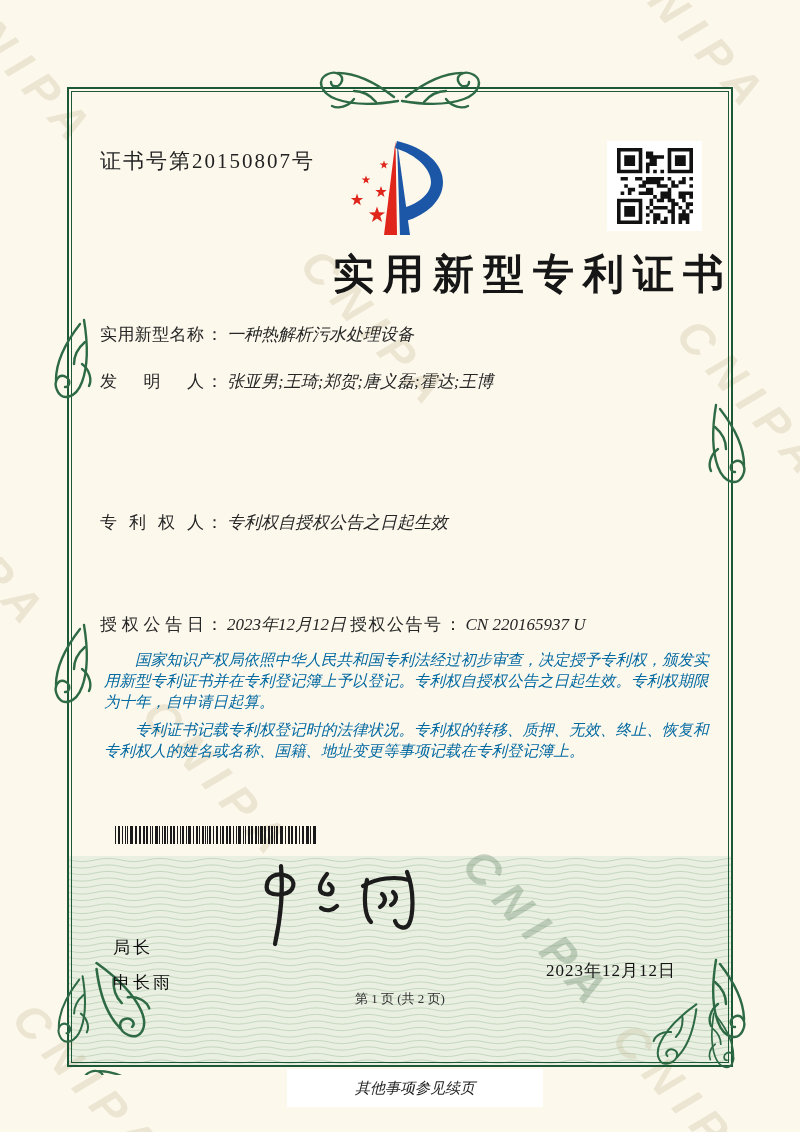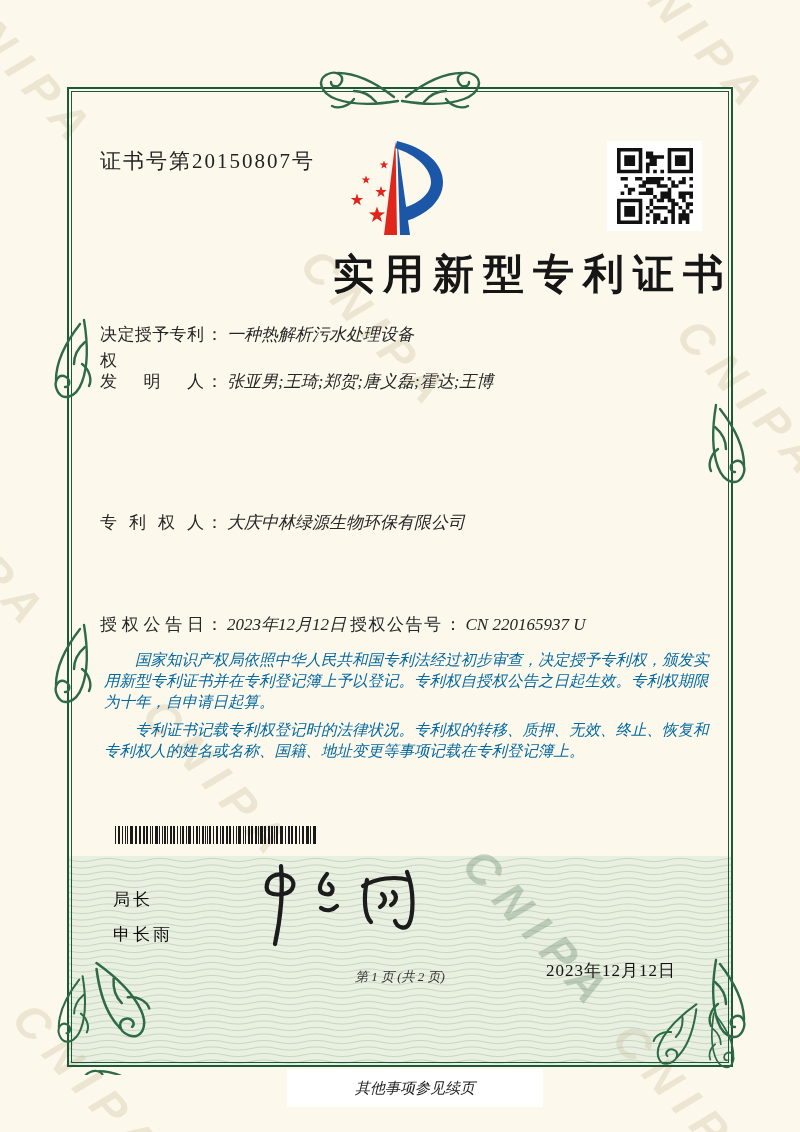--- a/index.html
+++ b/index.html
@@ -21,23 +21,23 @@
   .cert-no{left:100px;top:147px;font-size:21px;letter-spacing:2px;}
   .title{left:67px;top:247px;width:666px;text-align:right;font-size:41px;font-weight:700;
          letter-spacing:9px;padding-left:9px;box-sizing:border-box;color:#161616;}
   .row{font-size:17px;line-height:26px;color:#262626;}
   .flabel{display:inline-block;width:104px;text-align:justify;text-align-last:justify;vertical-align:top;}
   .colon{display:inline-block;margin:0 4px 0 2px;vertical-align:top;}
   .fvalue{display:inline-block;vertical-align:top;max-width:470px;font-style:italic;}
   .glabel{letter-spacing:1.5px;margin-top:11px;}
   .paras{left:104px;top:649px;width:614px;font-size:15.5px;line-height:21px;font-style:italic;color:#0369a1;}
   .paras p{margin:0 0 7px 0;text-indent:2em;}
-  .sig-label{left:113px;font-family:"Liberation Sans",sans-serif;font-size:17px;letter-spacing:3px;color:#101010;}
+  .sig-label{left:113px;font-family:"Liberation Sans",sans-serif;font-size:17px;letter-spacing:3px;color:#101010;margin-top:48px;}
   .date{left:546px;top:959px;font-size:17px;letter-spacing:1px;color:#141414;}
-  .pagein{left:67px;top:968px;width:666px;text-align:center;font-size:13px;color:#333;font-style:italic;}
+  .pagein{left:67px;top:990px;width:666px;text-align:center;font-size:13px;color:#333;}
   .note{left:287px;top:1069px;width:256px;height:38px;background:#ffffff;text-align:center;
         line-height:38px;font-size:15px;font-style:italic;color:#1e1e1e;}
   .orn{position:absolute;pointer-events:none;}
   .orn-flip{transform:scaleX(-1);}
 </style>
 </head>
 <body>
 
 <div class="page">
 
@@ -146,27 +146,27 @@
   </svg>
 
   <div class="abs" style="left:607px;top:141px;width:95px;height:90px;background:#fff"></div>
   <svg id="qr" class="abs" style="left:617px;top:148px" width="76" height="76" viewBox="0 0 75.6 75.6">
       <path d="M0.0 0.0h3.6v3.6h-3.6zM3.6 0.0h3.6v3.6h-3.6zM7.2 0.0h3.6v3.6h-3.6zM10.8 0.0h3.6v3.6h-3.6zM14.4 0.0h3.6v3.6h-3.6zM18.0 0.0h3.6v3.6h-3.6zM21.6 0.0h3.6v3.6h-3.6zM50.4 0.0h3.6v3.6h-3.6zM54.0 0.0h3.6v3.6h-3.6zM57.6 0.0h3.6v3.6h-3.6zM61.2 0.0h3.6v3.6h-3.6zM64.8 0.0h3.6v3.6h-3.6zM68.4 0.0h3.6v3.6h-3.6zM72.0 0.0h3.6v3.6h-3.6zM0.0 3.6h3.6v3.6h-3.6zM21.6 3.6h3.6v3.6h-3.6zM28.8 3.6h3.6v3.6h-3.6zM32.4 3.6h3.6v3.6h-3.6zM50.4 3.6h3.6v3.6h-3.6zM72.0 3.6h3.6v3.6h-3.6zM0.0 7.2h3.6v3.6h-3.6zM7.2 7.2h3.6v3.6h-3.6zM10.8 7.2h3.6v3.6h-3.6zM14.4 7.2h3.6v3.6h-3.6zM21.6 7.2h3.6v3.6h-3.6zM28.8 7.2h3.6v3.6h-3.6zM32.4 7.2h3.6v3.6h-3.6zM36.0 7.2h3.6v3.6h-3.6zM39.6 7.2h3.6v3.6h-3.6zM43.2 7.2h3.6v3.6h-3.6zM50.4 7.2h3.6v3.6h-3.6zM57.6 7.2h3.6v3.6h-3.6zM61.2 7.2h3.6v3.6h-3.6zM64.8 7.2h3.6v3.6h-3.6zM72.0 7.2h3.6v3.6h-3.6zM0.0 10.8h3.6v3.6h-3.6zM7.2 10.8h3.6v3.6h-3.6zM10.8 10.8h3.6v3.6h-3.6zM14.4 10.8h3.6v3.6h-3.6zM21.6 10.8h3.6v3.6h-3.6zM32.4 10.8h3.6v3.6h-3.6zM36.0 10.8h3.6v3.6h-3.6zM50.4 10.8h3.6v3.6h-3.6zM57.6 10.8h3.6v3.6h-3.6zM61.2 10.8h3.6v3.6h-3.6zM64.8 10.8h3.6v3.6h-3.6zM72.0 10.8h3.6v3.6h-3.6zM0.0 14.4h3.6v3.6h-3.6zM7.2 14.4h3.6v3.6h-3.6zM10.8 14.4h3.6v3.6h-3.6zM14.4 14.4h3.6v3.6h-3.6zM21.6 14.4h3.6v3.6h-3.6zM28.8 14.4h3.6v3.6h-3.6zM32.4 14.4h3.6v3.6h-3.6zM36.0 14.4h3.6v3.6h-3.6zM50.4 14.4h3.6v3.6h-3.6zM57.6 14.4h3.6v3.6h-3.6zM61.2 14.4h3.6v3.6h-3.6zM64.8 14.4h3.6v3.6h-3.6zM72.0 14.4h3.6v3.6h-3.6zM0.0 18.0h3.6v3.6h-3.6zM21.6 18.0h3.6v3.6h-3.6zM28.8 18.0h3.6v3.6h-3.6zM50.4 18.0h3.6v3.6h-3.6zM72.0 18.0h3.6v3.6h-3.6zM0.0 21.6h3.6v3.6h-3.6zM3.6 21.6h3.6v3.6h-3.6zM7.2 21.6h3.6v3.6h-3.6zM10.8 21.6h3.6v3.6h-3.6zM14.4 21.6h3.6v3.6h-3.6zM18.0 21.6h3.6v3.6h-3.6zM21.6 21.6h3.6v3.6h-3.6zM28.8 21.6h3.6v3.6h-3.6zM36.0 21.6h3.6v3.6h-3.6zM43.2 21.6h3.6v3.6h-3.6zM50.4 21.6h3.6v3.6h-3.6zM54.0 21.6h3.6v3.6h-3.6zM57.6 21.6h3.6v3.6h-3.6zM61.2 21.6h3.6v3.6h-3.6zM64.8 21.6h3.6v3.6h-3.6zM68.4 21.6h3.6v3.6h-3.6zM72.0 21.6h3.6v3.6h-3.6zM3.6 28.8h3.6v3.6h-3.6zM7.2 28.8h3.6v3.6h-3.6zM18.0 28.8h3.6v3.6h-3.6zM21.6 28.8h3.6v3.6h-3.6zM28.8 28.8h3.6v3.6h-3.6zM32.4 28.8h3.6v3.6h-3.6zM36.0 28.8h3.6v3.6h-3.6zM39.6 28.8h3.6v3.6h-3.6zM43.2 28.8h3.6v3.6h-3.6zM50.4 28.8h3.6v3.6h-3.6zM64.8 28.8h3.6v3.6h-3.6zM72.0 28.8h3.6v3.6h-3.6zM25.2 32.4h3.6v3.6h-3.6zM28.8 32.4h3.6v3.6h-3.6zM32.4 32.4h3.6v3.6h-3.6zM36.0 32.4h3.6v3.6h-3.6zM39.6 32.4h3.6v3.6h-3.6zM54.0 32.4h3.6v3.6h-3.6zM61.2 32.4h3.6v3.6h-3.6zM64.8 32.4h3.6v3.6h-3.6zM7.2 36.0h3.6v3.6h-3.6zM21.6 36.0h3.6v3.6h-3.6zM25.2 36.0h3.6v3.6h-3.6zM39.6 36.0h3.6v3.6h-3.6zM43.2 36.0h3.6v3.6h-3.6zM46.8 36.0h3.6v3.6h-3.6zM54.0 36.0h3.6v3.6h-3.6zM57.6 36.0h3.6v3.6h-3.6zM72.0 36.0h3.6v3.6h-3.6zM10.8 39.6h3.6v3.6h-3.6zM14.4 39.6h3.6v3.6h-3.6zM28.8 39.6h3.6v3.6h-3.6zM32.4 39.6h3.6v3.6h-3.6zM50.4 39.6h3.6v3.6h-3.6zM3.6 43.2h3.6v3.6h-3.6zM10.8 43.2h3.6v3.6h-3.6zM21.6 43.2h3.6v3.6h-3.6zM25.2 43.2h3.6v3.6h-3.6zM28.8 43.2h3.6v3.6h-3.6zM32.4 43.2h3.6v3.6h-3.6zM43.2 43.2h3.6v3.6h-3.6zM46.8 43.2h3.6v3.6h-3.6zM50.4 43.2h3.6v3.6h-3.6zM61.2 43.2h3.6v3.6h-3.6zM64.8 43.2h3.6v3.6h-3.6zM68.4 43.2h3.6v3.6h-3.6zM72.0 43.2h3.6v3.6h-3.6zM36.0 46.8h3.6v3.6h-3.6zM43.2 46.8h3.6v3.6h-3.6zM46.8 46.8h3.6v3.6h-3.6zM50.4 46.8h3.6v3.6h-3.6zM61.2 46.8h3.6v3.6h-3.6zM64.8 46.8h3.6v3.6h-3.6zM72.0 46.8h3.6v3.6h-3.6zM0.0 50.4h3.6v3.6h-3.6zM3.6 50.4h3.6v3.6h-3.6zM7.2 50.4h3.6v3.6h-3.6zM10.8 50.4h3.6v3.6h-3.6zM14.4 50.4h3.6v3.6h-3.6zM18.0 50.4h3.6v3.6h-3.6zM21.6 50.4h3.6v3.6h-3.6zM32.4 50.4h3.6v3.6h-3.6zM39.6 50.4h3.6v3.6h-3.6zM43.2 50.4h3.6v3.6h-3.6zM50.4 50.4h3.6v3.6h-3.6zM54.0 50.4h3.6v3.6h-3.6zM64.8 50.4h3.6v3.6h-3.6zM0.0 54.0h3.6v3.6h-3.6zM21.6 54.0h3.6v3.6h-3.6zM32.4 54.0h3.6v3.6h-3.6zM54.0 54.0h3.6v3.6h-3.6zM57.6 54.0h3.6v3.6h-3.6zM68.4 54.0h3.6v3.6h-3.6zM72.0 54.0h3.6v3.6h-3.6zM0.0 57.6h3.6v3.6h-3.6zM7.2 57.6h3.6v3.6h-3.6zM10.8 57.6h3.6v3.6h-3.6zM14.4 57.6h3.6v3.6h-3.6zM21.6 57.6h3.6v3.6h-3.6zM28.8 57.6h3.6v3.6h-3.6zM36.0 57.6h3.6v3.6h-3.6zM39.6 57.6h3.6v3.6h-3.6zM43.2 57.6h3.6v3.6h-3.6zM46.8 57.6h3.6v3.6h-3.6zM54.0 57.6h3.6v3.6h-3.6zM61.2 57.6h3.6v3.6h-3.6zM68.4 57.6h3.6v3.6h-3.6zM0.0 61.2h3.6v3.6h-3.6zM7.2 61.2h3.6v3.6h-3.6zM10.8 61.2h3.6v3.6h-3.6zM14.4 61.2h3.6v3.6h-3.6zM21.6 61.2h3.6v3.6h-3.6zM32.4 61.2h3.6v3.6h-3.6zM50.4 61.2h3.6v3.6h-3.6zM54.0 61.2h3.6v3.6h-3.6zM64.8 61.2h3.6v3.6h-3.6zM72.0 61.2h3.6v3.6h-3.6zM0.0 64.8h3.6v3.6h-3.6zM7.2 64.8h3.6v3.6h-3.6zM10.8 64.8h3.6v3.6h-3.6zM14.4 64.8h3.6v3.6h-3.6zM21.6 64.8h3.6v3.6h-3.6zM28.8 64.8h3.6v3.6h-3.6zM36.0 64.8h3.6v3.6h-3.6zM39.6 64.8h3.6v3.6h-3.6zM54.0 64.8h3.6v3.6h-3.6zM61.2 64.8h3.6v3.6h-3.6zM64.8 64.8h3.6v3.6h-3.6zM68.4 64.8h3.6v3.6h-3.6zM0.0 68.4h3.6v3.6h-3.6zM21.6 68.4h3.6v3.6h-3.6zM36.0 68.4h3.6v3.6h-3.6zM39.6 68.4h3.6v3.6h-3.6zM46.8 68.4h3.6v3.6h-3.6zM54.0 68.4h3.6v3.6h-3.6zM61.2 68.4h3.6v3.6h-3.6zM64.8 68.4h3.6v3.6h-3.6zM68.4 68.4h3.6v3.6h-3.6zM0.0 72.0h3.6v3.6h-3.6zM3.6 72.0h3.6v3.6h-3.6zM7.2 72.0h3.6v3.6h-3.6zM10.8 72.0h3.6v3.6h-3.6zM14.4 72.0h3.6v3.6h-3.6zM18.0 72.0h3.6v3.6h-3.6zM21.6 72.0h3.6v3.6h-3.6zM28.8 72.0h3.6v3.6h-3.6zM36.0 72.0h3.6v3.6h-3.6zM43.2 72.0h3.6v3.6h-3.6zM46.8 72.0h3.6v3.6h-3.6zM54.0 72.0h3.6v3.6h-3.6zM61.2 72.0h3.6v3.6h-3.6zM68.4 72.0h3.6v3.6h-3.6z" fill="#111"></path>
     </svg>
 
   <div class="abs title">实用新型专利证书</div>
 
   <div class="abs row" style="left:100px;top:322px">
-    <span class="flabel">决定授予专利权</span><span class="colon">：</span><span class="fvalue">一种热解析污水处理设备</span>
+    <span class="flabel">实用新型名称</span><span class="colon">：</span><span class="fvalue">一种热解析污水处理设备</span>
   </div>
   <div class="abs row" style="left:100px;top:369px">
     <span class="flabel">发明人</span><span class="colon">：</span><span class="fvalue">张亚男;王琦;郑贺;唐义磊;霍达;王博</span>
   </div>
   <div class="abs row" style="left:100px;top:510px">
-    <span class="flabel">专利权人</span><span class="colon">：</span><span class="fvalue">大庆中林绿源生物环保有限公司</span>
+    <span class="flabel">专利权人</span><span class="colon">：</span><span class="fvalue">专利权自授权公告之日起生效</span>
   </div>
   <div class="abs row" style="left:100px;top:612px">
     <span class="flabel">授权公告日</span><span class="colon">：</span><span class="fvalue">2023年12月12日</span>
   </div>
   <div class="abs row" style="left:350px;top:612px">
     <span class="glabel">授权公告号</span><span class="colon">：</span><span class="fvalue">CN 220165937 U</span>
   </div>
 
   <div class="abs paras">
     <p>国家知识产权局依照中华人民共和国专利法经过初步审查，决定授予专利权，颁发实用新型专利证书并在专利登记簿上予以登记。专利权自授权公告之日起生效。专利权期限为十年，自申请日起算。</p>

